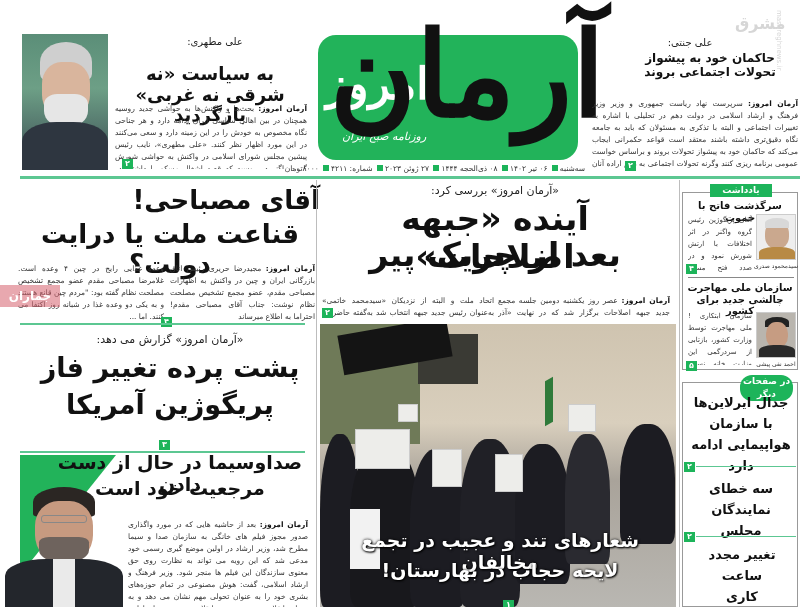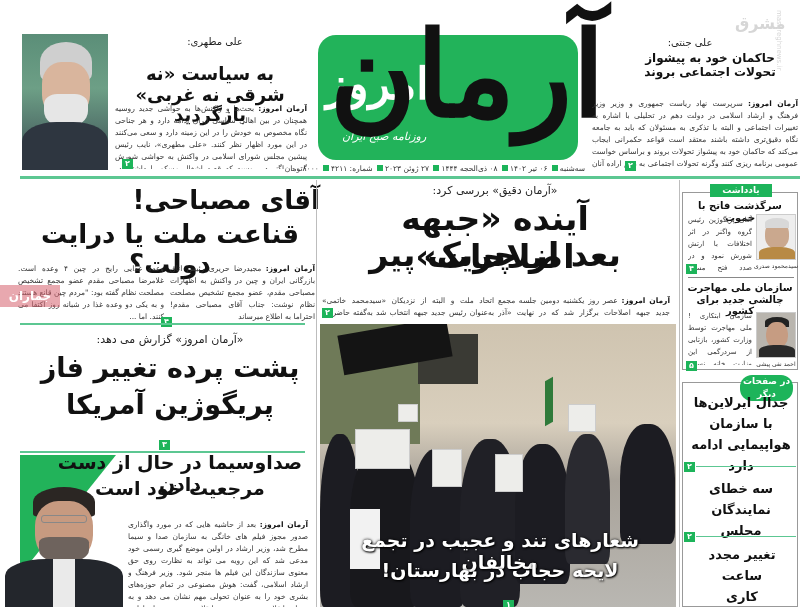--- a/index.html
+++ b/index.html
@@ -99,21 +99,21 @@
 </div>
 <div class="abs head" style="left:55px;top:452px;width:250px;font-size:19px;">صداوسیما در حال از دست دادن</div>
 <div class="abs head" style="left:55px;top:478px;width:250px;font-size:19px;">مرجعیت خود است</div>
 <div class="abs body" style="left:128px;top:519px;width:180px;height:88px;overflow:hidden;">
   <b>آرمان امروز:</b>
   <span>بعد از حاشیه هایی که در مورد واگذاری صدور مجوز فیلم های خانگی به سازمان صدا و سیما مطرح شد، وزیر ارشاد در اولین موضع گیری رسمی خود مدعی شد که این رویه می تواند به نظارت روی حق معنوی سازندگان این فیلم ها منجر شود. وزیر فرهنگ و ارشاد اسلامی، گفت: هوش مصنوعی در تمام حوزه‌های بشری خود را به عنوان تحولی مهم نشان می دهد و به عنوان انقلاب جدید همچون انقلاب صنعتی و ارتباطی، مقوله‌ای با تاثیرات و دامنه بالای تأثیرگذاری</span>
 </div>
 
 <div class="vrule" style="left:316px;top:180px;height:427px;"></div>
 
-<div class="abs kicker" style="left:320px;top:184px;width:350px;">«آرمان دقیق» بررسی کرد:</div>
+<div class="abs kicker" style="left:320px;top:184px;width:350px;">«آرمان امروز» بررسی کرد:</div>
 <div class="abs head" style="left:320px;top:200px;width:350px;font-size:33px;">آینده «جبهه اصلاحات»</div>
 <div class="abs head" style="left:320px;top:236px;width:350px;font-size:33px;">بعد از چریک پیر</div>
 <div class="abs body" style="left:498px;top:295px;width:172px;height:25px;overflow:hidden;">
   <b>آرمان امروز:</b>
   <span>عصر روز یکشنبه دومین جلسه مجمع جدید جبهه اصلاحات برگزار شد که در نهایت «آذر منصوری»، دبیرکل حزب</span>
 </div>
 <div class="abs body" style="left:322px;top:295px;width:172px;height:25px;overflow:hidden;">اتحاد ملت و البته از نزدیکان «سیدمحمد خاتمی» به‌عنوان رئیس جدید جبهه انتخاب شد به‌گفته حاضرانی که در جلسه ...</div>
 <span class="abs pg" style="left:322px;top:308px;">۲</span>
 
 <div class="photo" style="left:320px;top:324px;width:356px;height:283px;background:linear-gradient(180deg,#cfc4b0 0%,#d9cfbd 35%,#a9a39a 55%,#b9b7b2 100%);">

